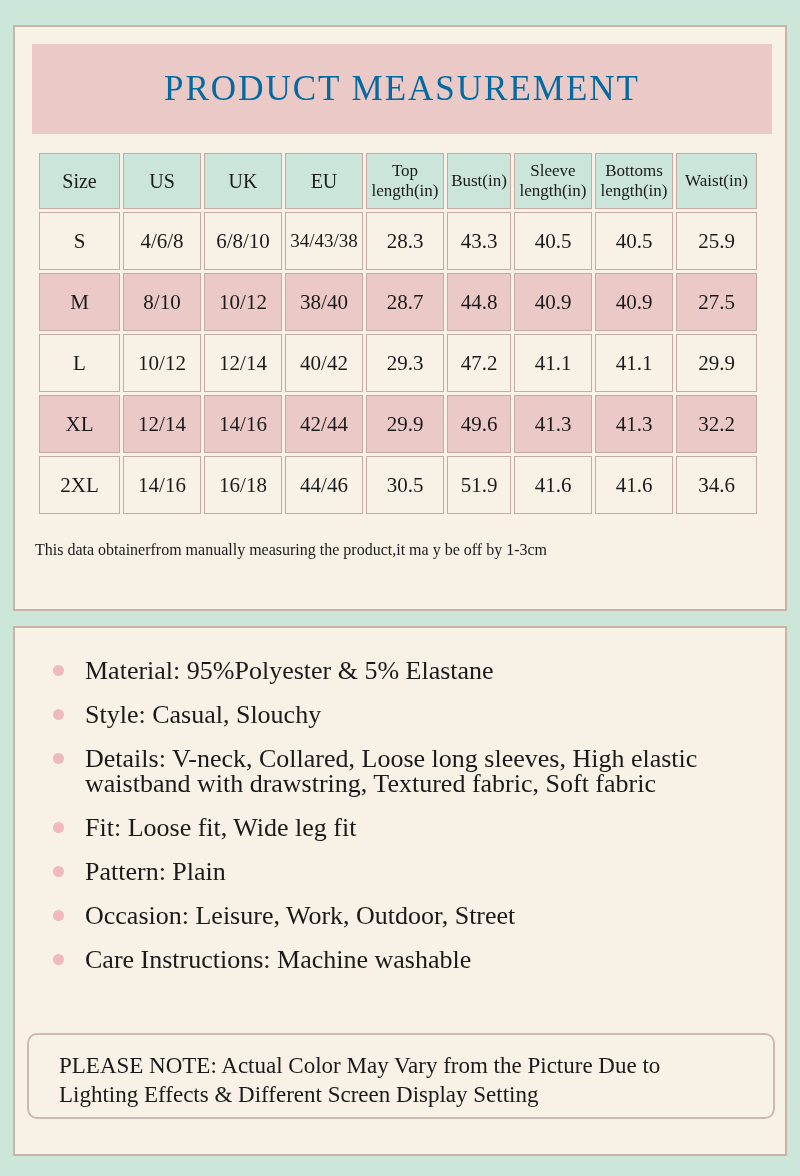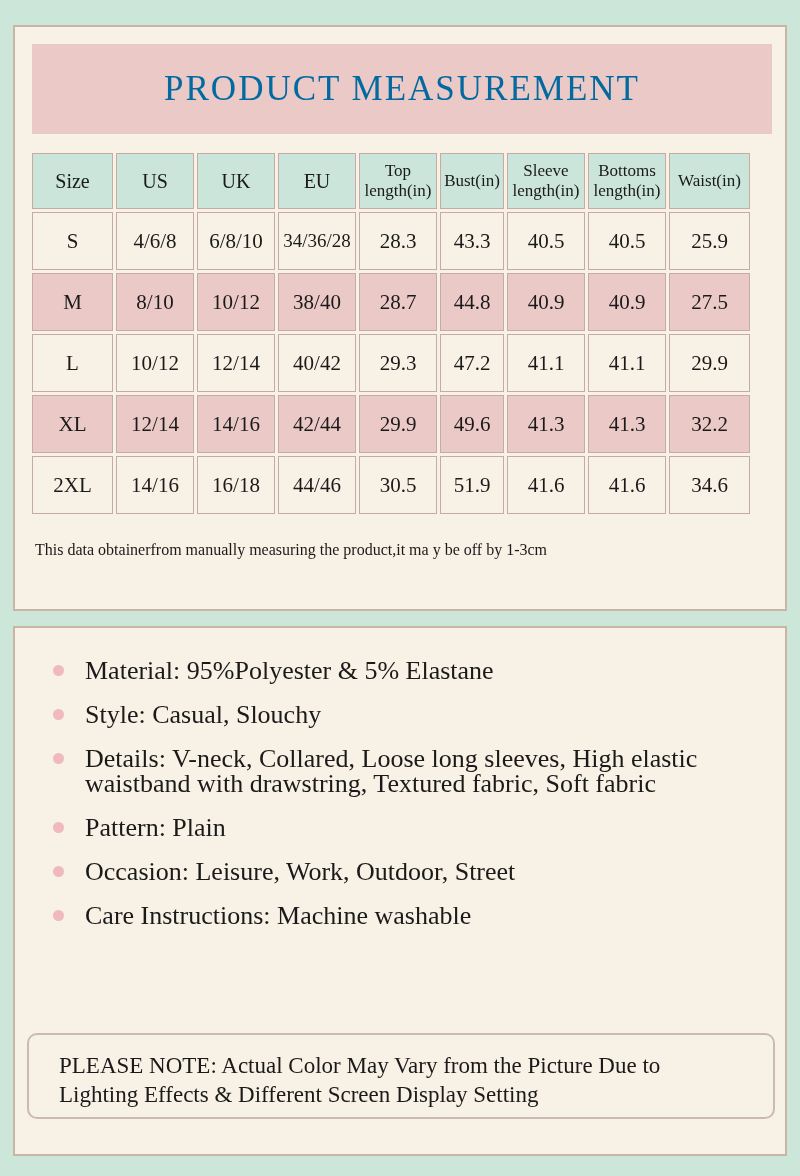--- a/index.html
+++ b/index.html
@@ -2,21 +2,21 @@
 <html><head>
 <meta charset="utf-8">
 <style>
   html,body{margin:0;padding:0;}
   body{width:800px;height:1176px;background:#cce6da;font-family:"DejaVu Serif","Liberation Serif",serif;color:#1a1a1a;position:relative;overflow:hidden;}
   .panel{position:absolute;background:#f8f1e5;border:2px solid #c9b4a6;box-sizing:border-box;}
   #panel1{left:13px;top:25px;width:774px;height:586px;}
   #panel2{left:13px;top:626px;width:774px;height:530px;}
   .title-band{position:absolute;left:17px;top:17px;width:740px;height:90px;background:#ebc9c6;display:flex;align-items:center;justify-content:center;}
   .title-band span{font-family:"Liberation Serif",serif;font-size:35px;letter-spacing:2px;color:#0369a1;}
-  table{position:absolute;left:17px;top:123px;border-collapse:separate;border-spacing:3px;margin-left:-3px;}
+  table{position:absolute;left:24px;top:123px;border-collapse:separate;border-spacing:3px;margin-left:-3px;}
   td,th{border:1px solid #c6aaa4;text-align:center;font-family:"Liberation Serif",serif;font-weight:normal;font-size:21px;padding:0;box-sizing:border-box;}
   th{background:#cbe5da;height:56px;font-size:20px;line-height:21px;}
   th.small{font-size:17px;line-height:20px;}
   td{height:58px;}
   tr.odd td{background:#f8f1e5;}
   tr.even td{background:#ebc9c6;}
   .note{position:absolute;left:20px;top:508px;width:740px;font-family:"Liberation Serif",serif;font-size:16px;line-height:29px;}
   ul{list-style:none;margin:0;padding:0;position:absolute;left:36px;top:30px;width:700px;}
   li{position:relative;padding-left:34px;font-family:"Liberation Serif",serif;font-size:26px;line-height:25px;margin-bottom:19px;}
   li .dot{position:absolute;left:2px;top:7px;width:11px;height:11px;border-radius:50%;background:#f0b8bf;}
@@ -41,21 +41,21 @@
         <th class="small" style="width:78px"><span>Sleeve</span><br><span>length(in)</span></th>
         <th class="small" style="width:78px"><span>Bottoms</span><br><span>length(in)</span></th>
         <th class="small" style="width:81px">Waist(in)</th>
       </tr>
     </thead>
     <tbody>
       <tr class="odd">
         <td>S</td>
         <td>4/6/8</td>
         <td>6/8/10</td>
-        <td style="font-size:19px">34/36/28</td>
+        <td style="font-size:19px">34/43/38</td>
         <td>28.3</td>
         <td>43.3</td>
         <td>40.5</td>
         <td>40.5</td>
         <td>25.9</td>
       </tr>
       <tr class="even">
         <td>M</td>
         <td>8/10</td>
         <td>10/12</td>
@@ -102,20 +102,21 @@
     </tbody>
   </table>
   <div class="note">This data obtainerfrom manually measuring the product,it ma y be off by 1-3cm</div>
 </div>
 
 <div class="panel" id="panel2">
   <ul>
     <li><span class="dot"></span><span>Material: 95%Polyester &amp; 5% Elastane</span></li>
     <li><span class="dot"></span><span>Style: Casual, Slouchy</span></li>
     <li><span class="dot"></span><span>Details: V-neck, Collared, Loose long sleeves, High elastic waistband with drawstring, Textured fabric, Soft fabric</span></li>
+    <li><span class="dot"></span><span>Fit: Loose fit, Wide leg fit</span></li>
     <li><span class="dot"></span><span>Pattern: Plain</span></li>
     <li><span class="dot"></span><span>Occasion: Leisure, Work, Outdoor, Street</span></li>
     <li><span class="dot"></span><span>Care Instructions: Machine washable</span></li>
   </ul>
   <div class="notice">
     <span>PLEASE NOTE:</span><span> Actual Color May Vary from the Picture Due to Lighting Effects &amp; Different Screen Display Setting</span>
   </div>
 </div>
 
 </body></html>

